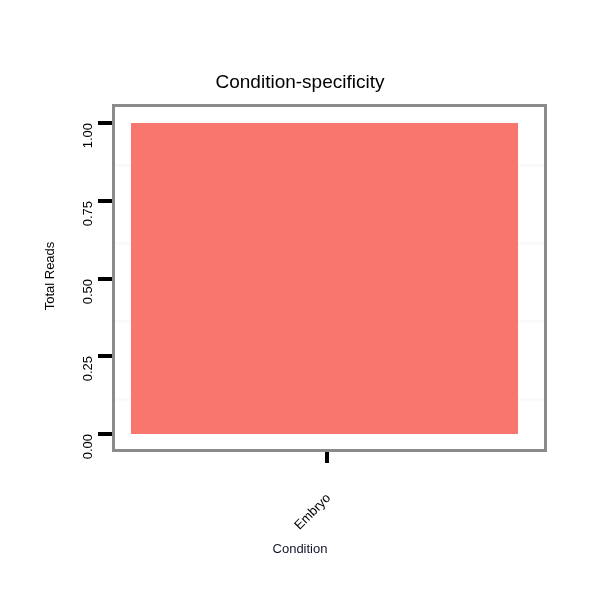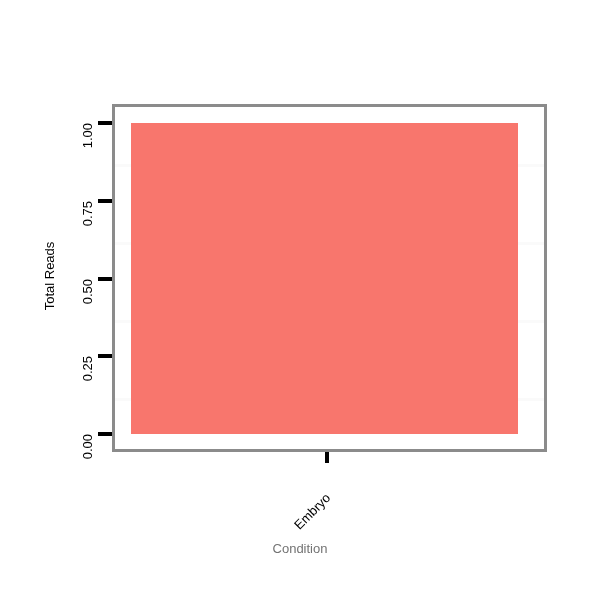--- a/index.html
+++ b/index.html
@@ -120,29 +120,30 @@
     text-align: right;
   }
   .x-axis-title {
     position: absolute;
     left: 0;
     top: 541px;
     width: 600px;
     text-align: center;
     font-size: 13px;
     line-height: 16px;
-    color: #737373;
+    color: #0f172a;
     white-space: nowrap;
   }
 </style>
 </head>
 <body>
 
 <div id="plot-root">
 
+  <div class="chart-title">Condition-specificity</div>
 
   <div class="y-axis-title">Total Reads</div>
 
   <div class="y-tick" style="top:121px;"></div>
   <div class="y-tick-label" style="left:18px; top:116px;">1.00</div>
 
   <div class="y-tick" style="top:199px;"></div>
   <div class="y-tick-label" style="left:18px; top:194px;">0.75</div>
 
   <div class="y-tick" style="top:277px;"></div>

